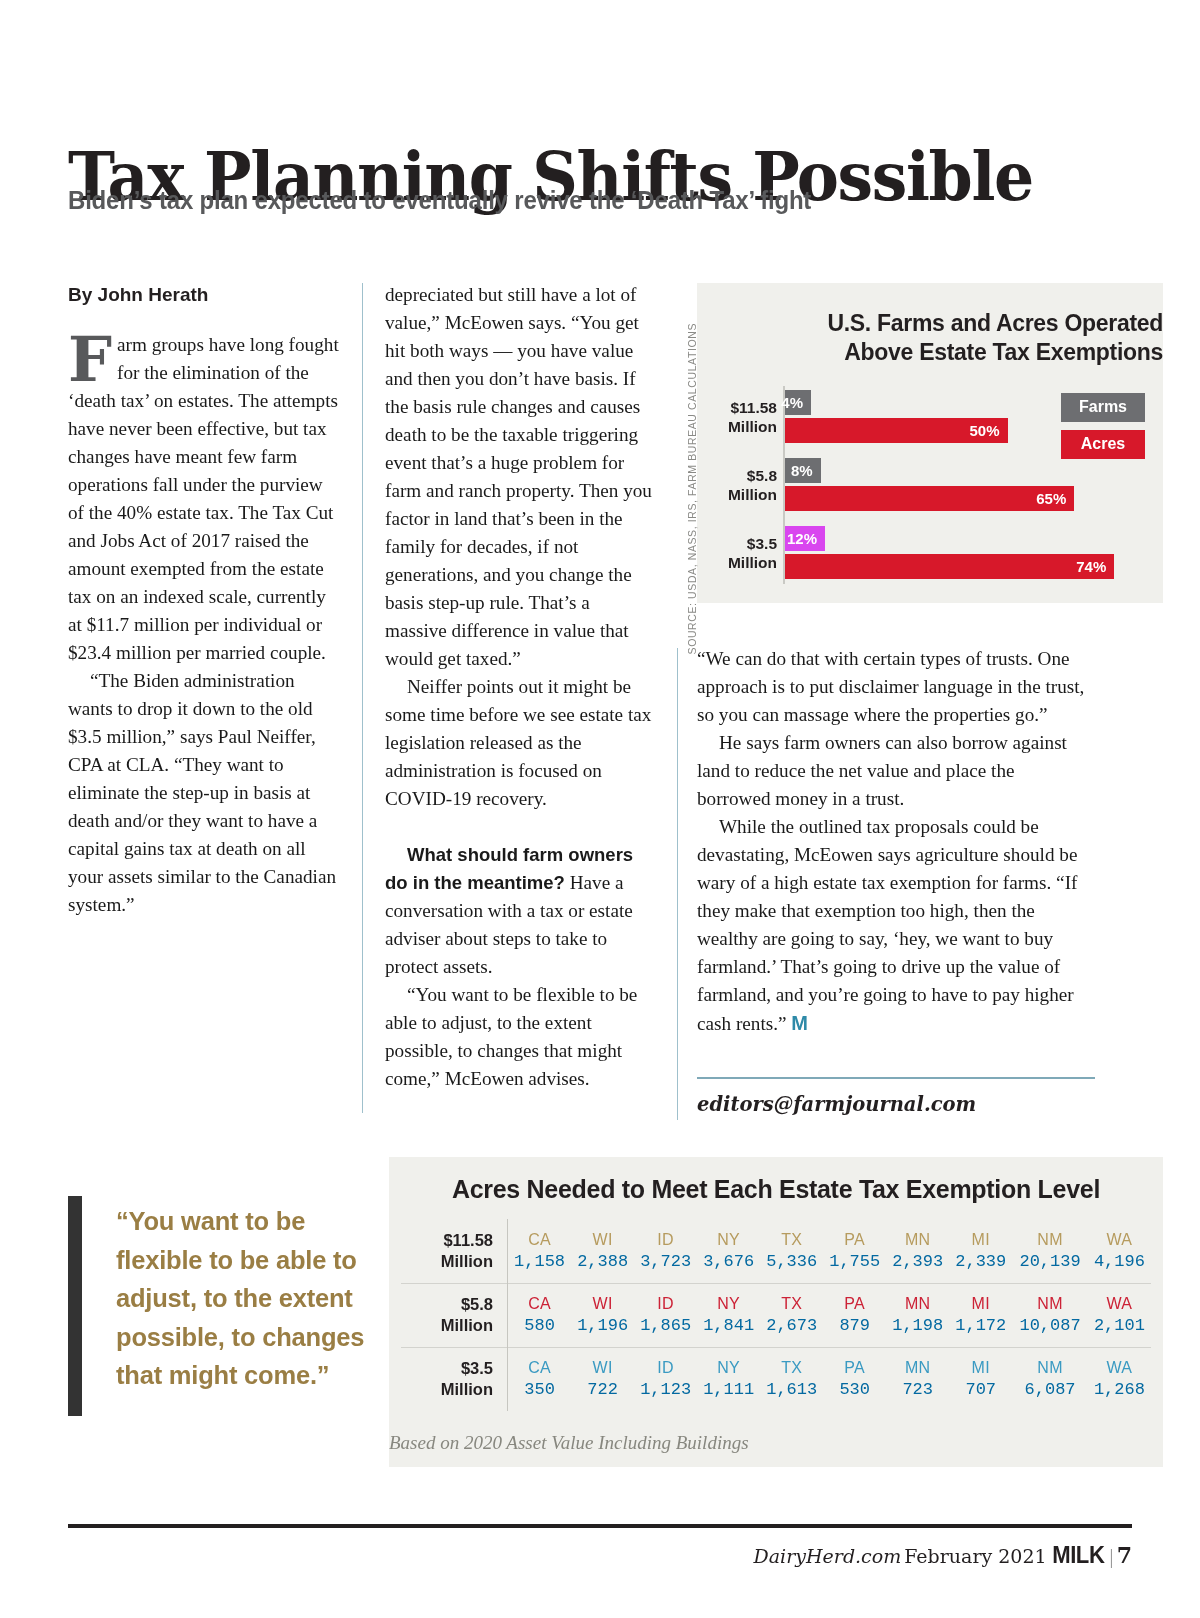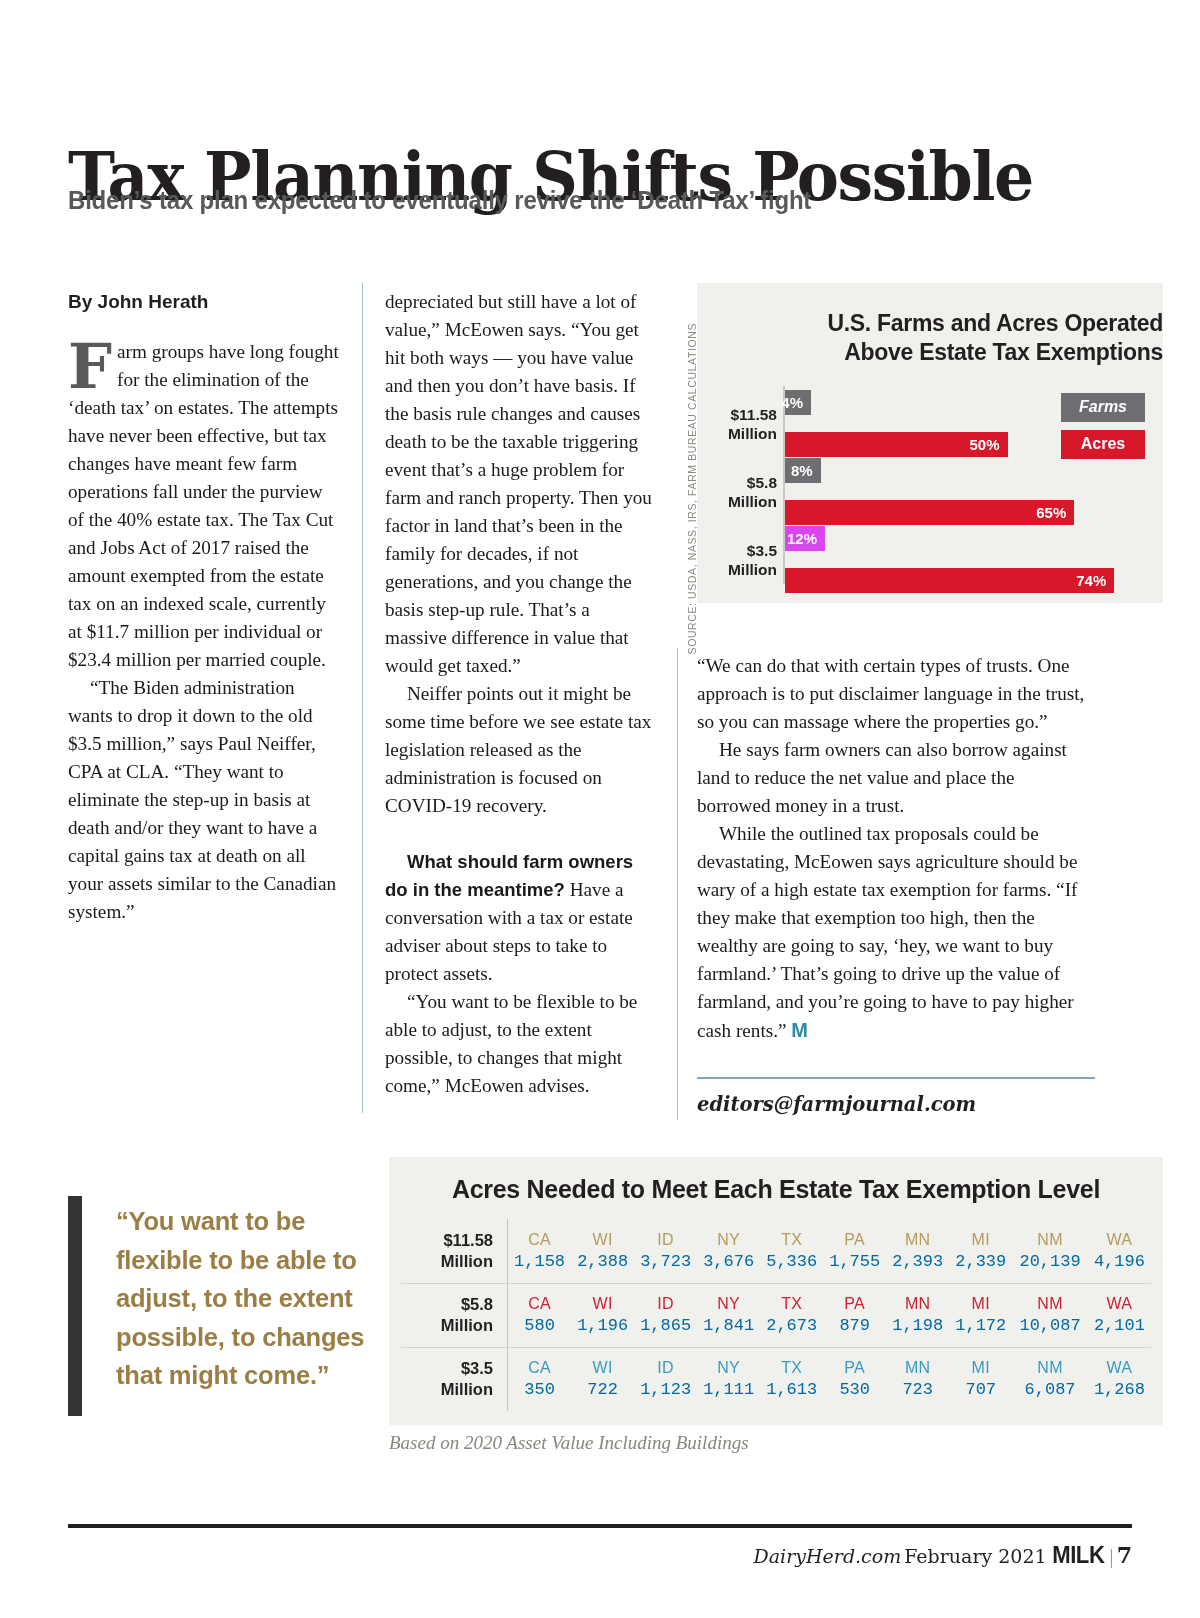--- a/index.html
+++ b/index.html
@@ -32,21 +32,21 @@
     font-weight:600;
     font-size:25px;
     color:#58595b;
     letter-spacing:-0.2px;
     transform:scaleX(0.96);
     transform-origin:left top;
     white-space:nowrap;
   }
 
   
-  .col { position:absolute; font-size:19.2px; line-height:28px; text-align:left;margin-top:7px; }
+  .col { position:absolute; font-size:19.2px; line-height:28px; text-align:left; }
   .col p { margin:0; text-indent:22px; }
   .col p.first { text-indent:0; }
 
   #col1 { left:68px; top:281px; width:273px; }
   #col2 { left:385px; top:281px; width:268px; }
   #col3 { left:697px; top:645px; width:395px; }
 
   .byline {
     font-family:"Liberation Sans", sans-serif;
     font-weight:700;
@@ -120,34 +120,34 @@
     height:25px;
     display:flex; align-items:center; justify-content:flex-end;
     box-sizing:border-box;
     padding-right:8px;
     color:#ffffff;
     font-family:"Liberation Sans", sans-serif;
     font-weight:700;
     font-size:15px;
   }
   .bar.farms { background:#6d6e71; }
-  .bar.acres { background:#d7182a; margin-top:17px;align-items:center; }
+  .bar.acres { background:#d7182a; margin-top:3px;align-items:center; }
 
   .legend { position:absolute; right:18px; top:110px; }
   .legend-chip {
     display:block;
     width:84px;
     text-align:center;
     padding:5px 0 6px;
     font-family:"Liberation Sans", sans-serif;
     font-weight:700;
     font-size:16px;
     color:#ffffff;
   }
-  .legend-chip.farms { background:#6d6e71;font-style:italic; }
+  .legend-chip.farms { background:#6d6e71; }
   .legend-chip.acres { background:#d7182a; margin-top:8px; }
 
   
   .pullquote { position:absolute; left:68px; top:1196px; width:290px; }
   .pq-bar { position:absolute; left:0; top:0; width:14px; height:220px; background:#333333; }
   .pq-text {
     position:absolute; left:48px; top:6px; width:250px;
     font-family:"Liberation Sans", sans-serif;
     font-weight:700;
     font-size:25.5px;
@@ -170,21 +170,21 @@
     position:absolute; left:697px; top:1093px;
     font-family:"DejaVu Serif", serif;
     font-style:italic;
     font-weight:700;
     font-size:19.5px;
     color:#231f20;
   }
 
   
   .table-panel {
-    position:absolute; left:389px; top:1157px; width:774px; height:268px;
+    position:absolute; left:389px; top:1157px; width:774px; height:310px;
     background:#f0f0ec;
   }
   .table-title {
     position:absolute; left:0; top:18px; width:774px;
     text-align:center;
     font-family:"Liberation Sans", sans-serif;
     font-weight:700;
     font-size:25px;
     color:#231f20;
     letter-spacing:-0.3px;

